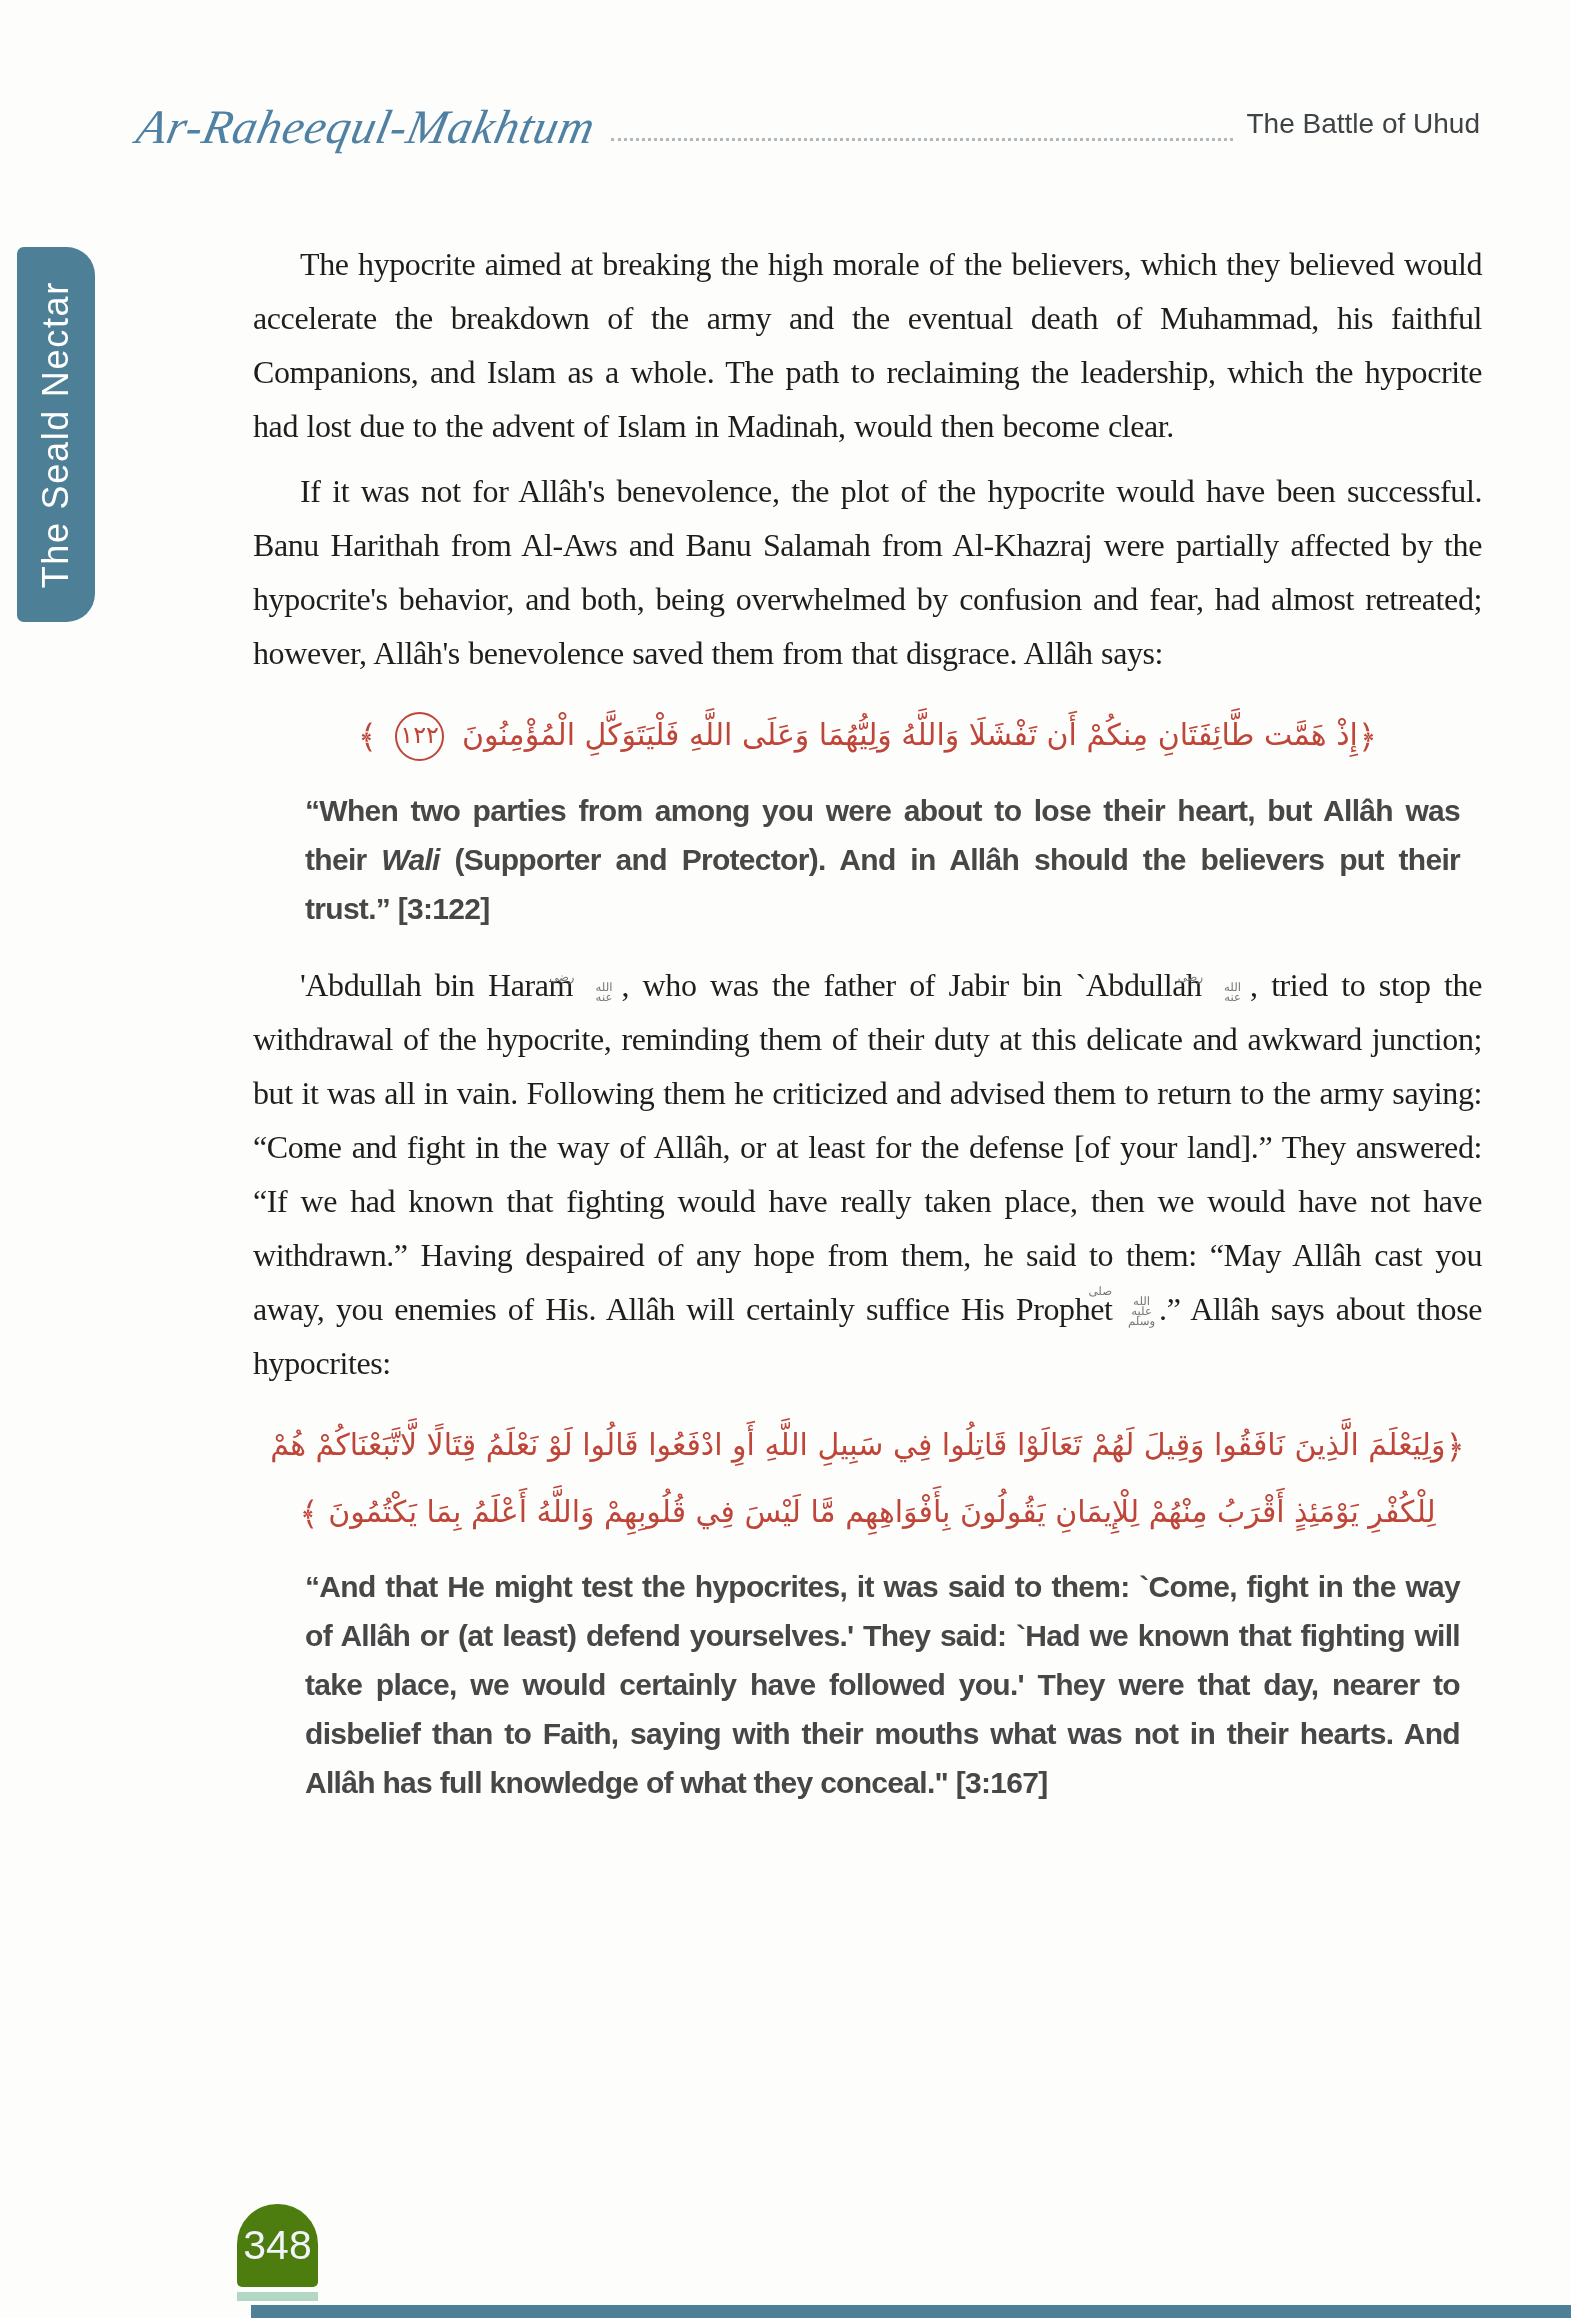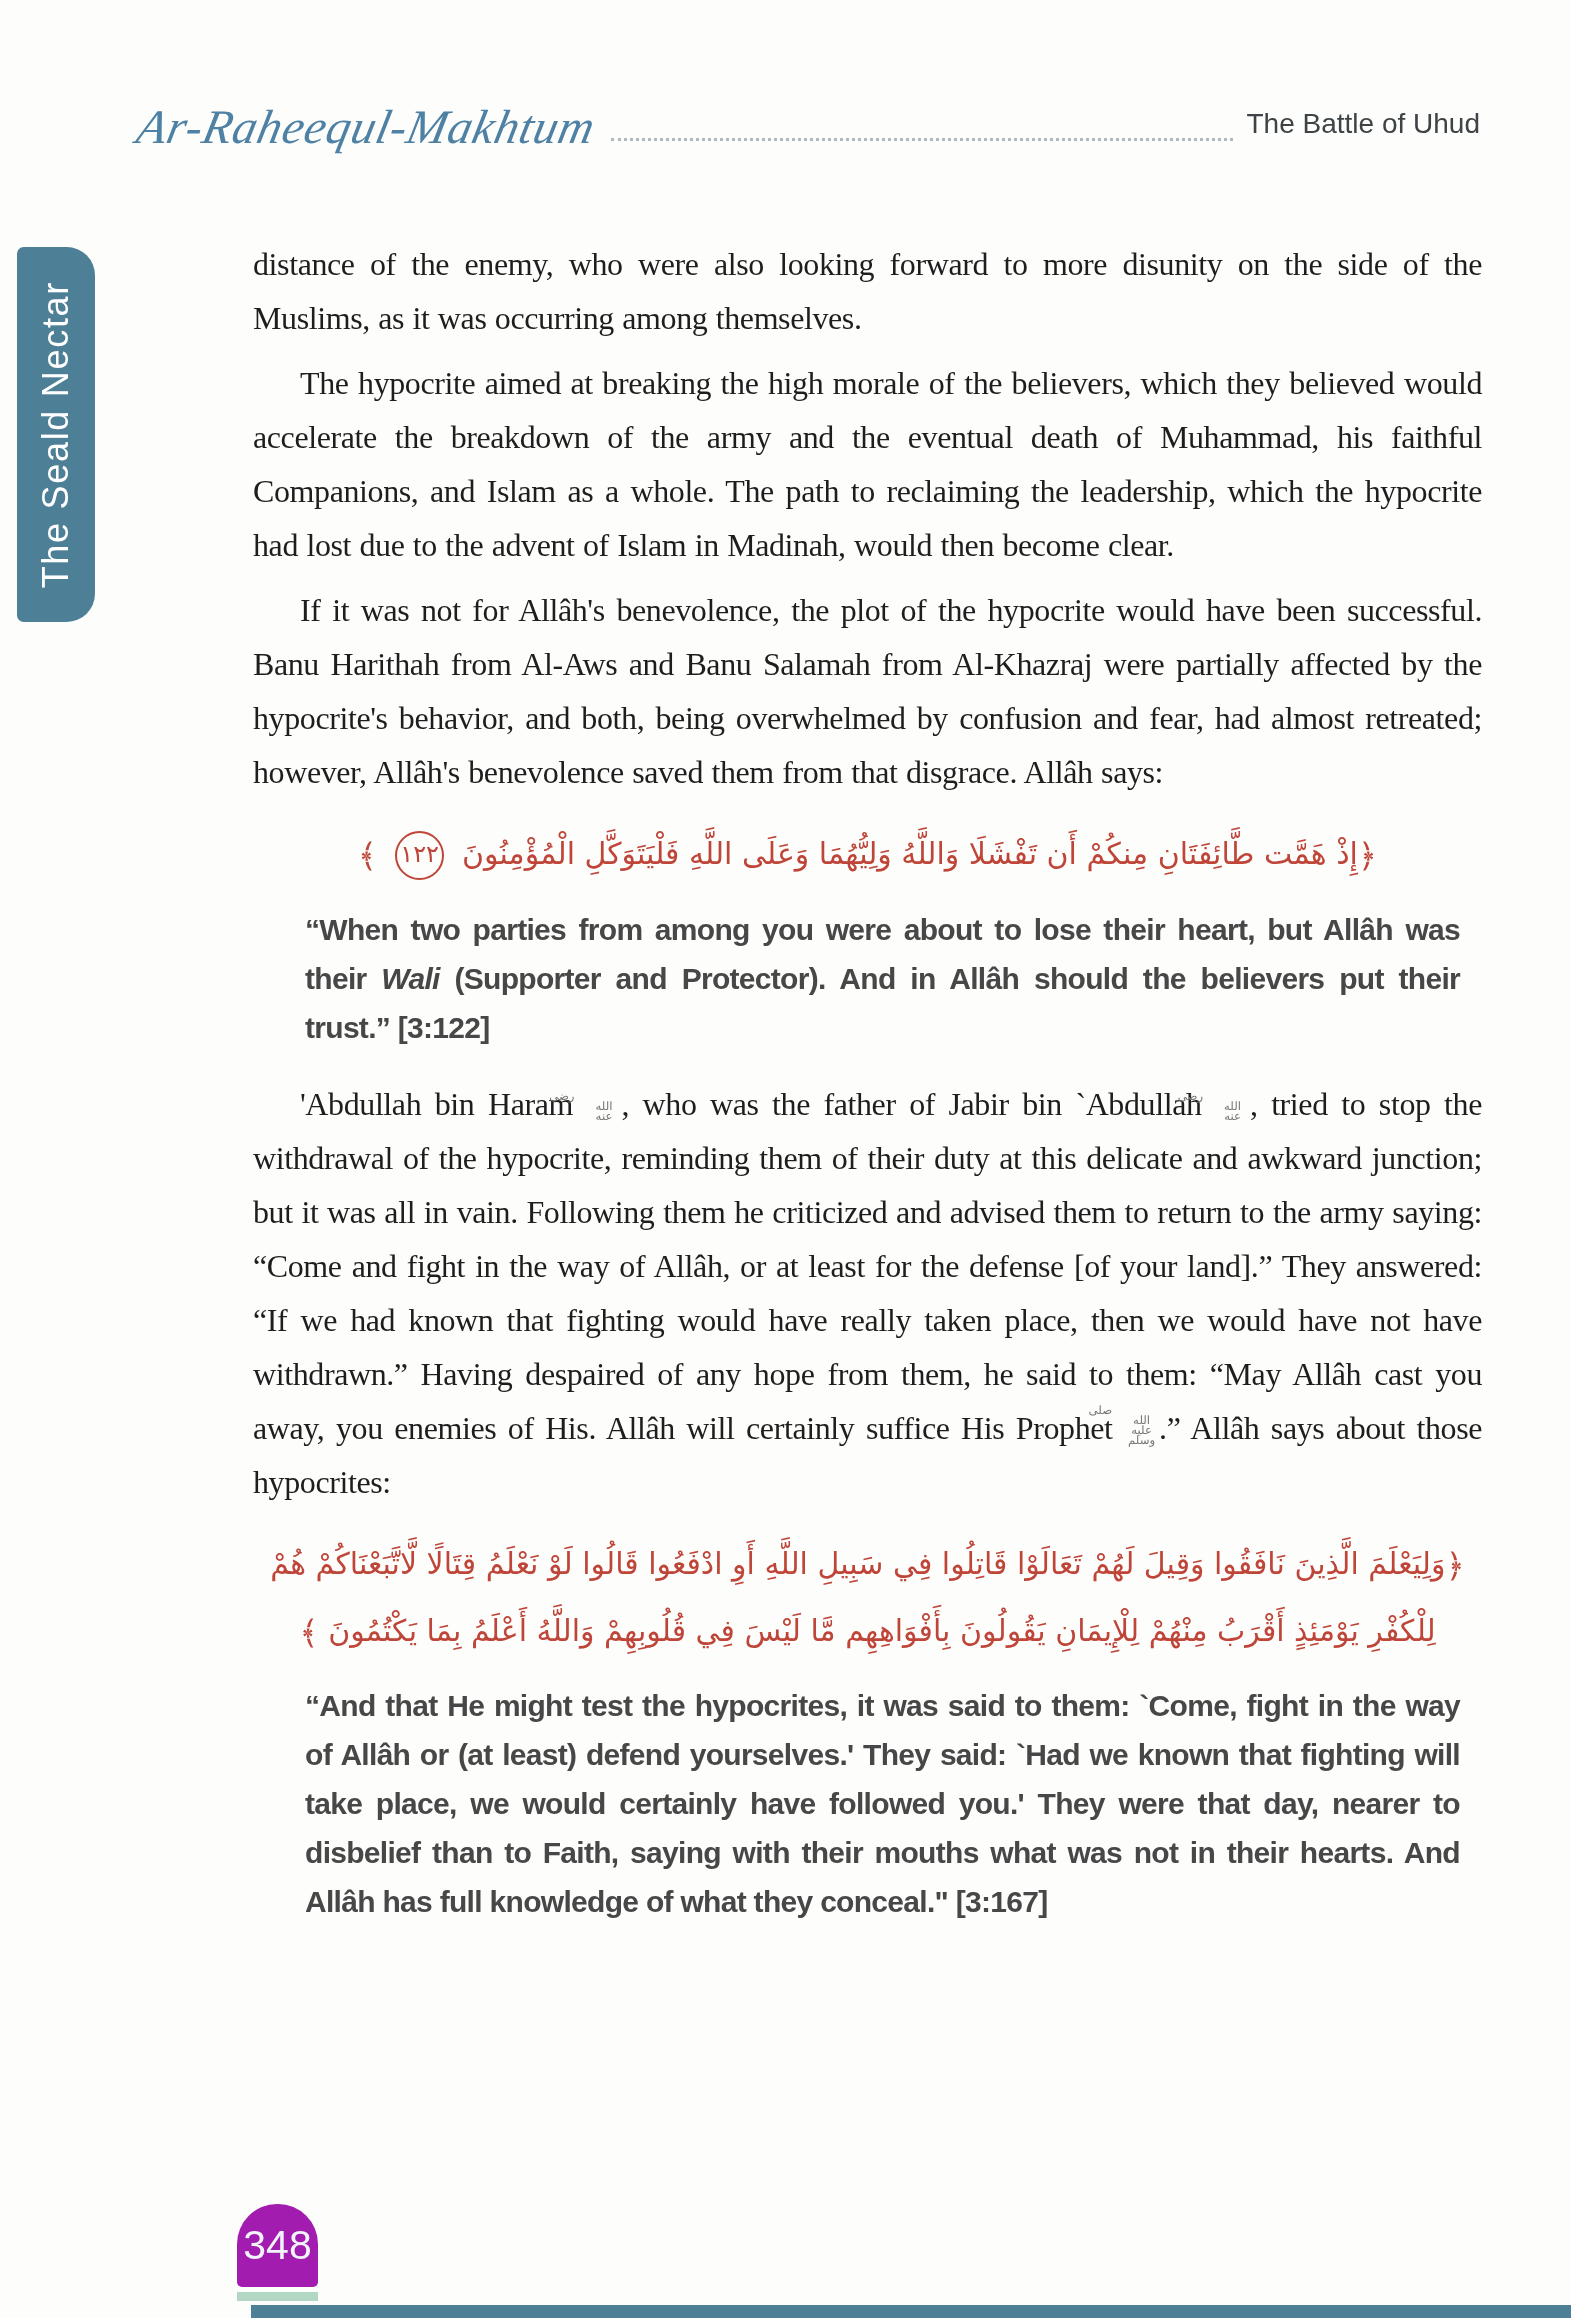--- a/index.html
+++ b/index.html
@@ -64,21 +64,21 @@
   .seg-i{font-style:italic;}
   .seg-h{
     display:inline-block;width:35px;font-size:11.7px;line-height:10px;color:#767676;
     font-family:Liberation Sans, sans-serif;direction:rtl;text-align:center;
     vertical-align:-5px;letter-spacing:0;
   }
 
   
   .page-badge{
     position:absolute;left:237px;top:2204px;width:81px;height:83px;
-    background:#a21caf;border-radius:40px 40px 5px 5px;
+    background:#4d7c0f;border-radius:40px 40px 5px 5px;
     display:flex;align-items:center;justify-content:center;
     font-family:"Liberation Sans",sans-serif;font-size:41px;color:#f2f4fb;
   }
   .badge-strip{
     position:absolute;left:237px;top:2292px;width:81px;height:9.2px;
     background:#b2d7c4;
   }
 
   
   .footer-rule{
@@ -96,21 +96,20 @@
     <div class="leader"></div>
     <div class="chapter-title">The Battle of Uhud</div>
   </div>
 
   <div class="side-tab">
     <div class="side-tab-label">The Seald Nectar</div>
   </div>
 
   <div class="content">
 
-    <p class="para"><span class="seg-t">distance of the enemy, who were also looking forward to more disunity on the side of the Muslims, as it was occurring among themselves.</span></p>
 
     <p class="para indent"><span class="seg-t">The hypocrite aimed at breaking the high morale of the believers, which they believed would accelerate the breakdown of the army and the eventual death of Muhammad, his faithful Companions, and Islam as a whole. The path to reclaiming the leadership, which the hypocrite had lost due to the advent of Islam in Madinah, would then become clear.</span></p>
 
     <p class="para indent"><span class="seg-t">If it was not for Allâh's benevolence, the plot of the hypocrite would have been successful. Banu Harithah from Al-Aws and Banu Salamah from Al-Khazraj were partially affected by the hypocrite's behavior, and both, being overwhelmed by confusion and fear, had almost retreated; however, Allâh's benevolence saved them from that disgrace. Allâh says:</span></p>
 
     <div class="ayah" dir="rtl">
       <span class="ornate">﴿</span><span>إِذْ هَمَّت طَّائِفَتَانِ مِنكُمْ أَن تَفْشَلَا وَاللَّهُ وَلِيُّهُمَا وَعَلَى اللَّهِ فَلْيَتَوَكَّلِ الْمُؤْمِنُونَ</span>
       <span class="ayah-num">١٢٢</span>
       <span class="ornate">﴾</span>
     </div>

